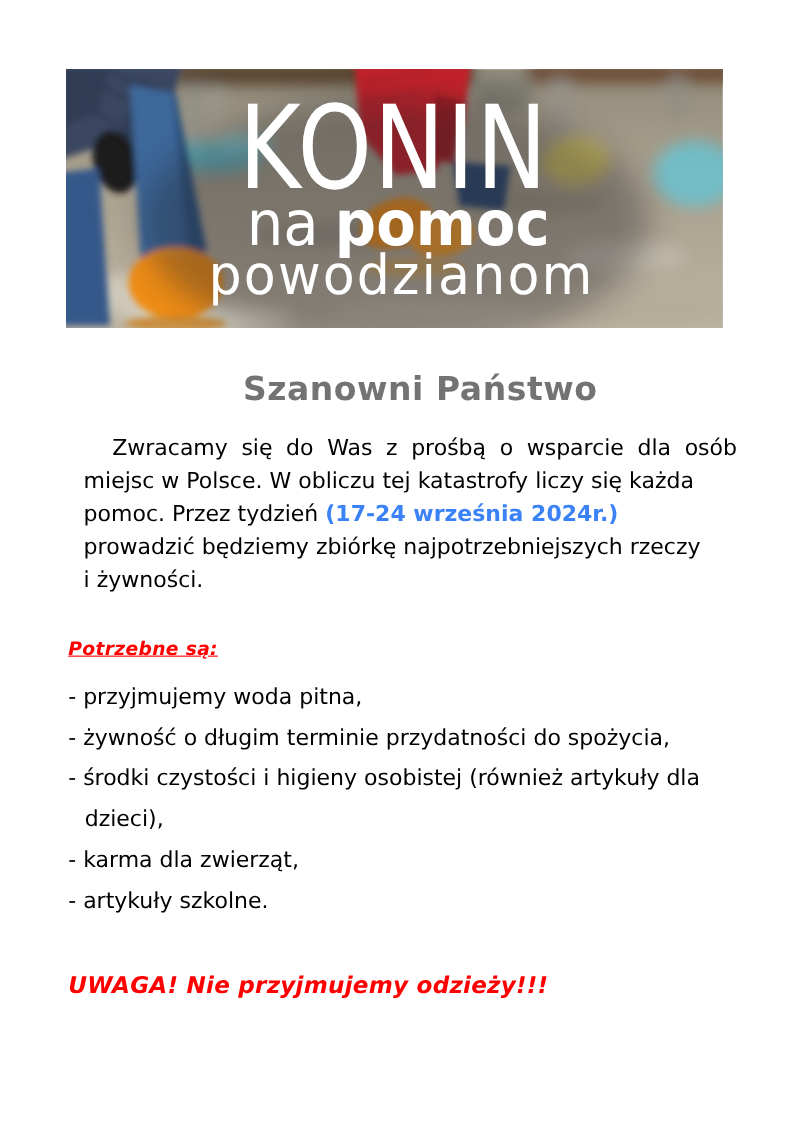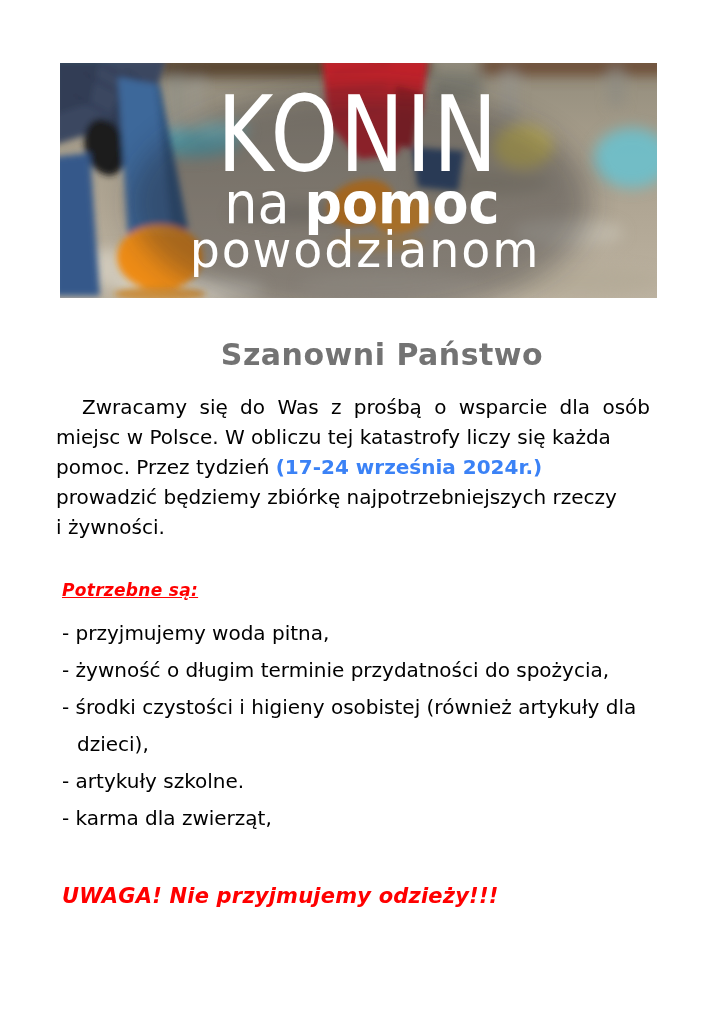--- a/index.html
+++ b/index.html
@@ -23,21 +23,21 @@
   .heading{
     position:absolute;left:0;top:337px;width:724px;
     text-align:center;
     font-size:30px;font-weight:bold;color:#737373;
     letter-spacing:0.5px;
     margin-left:20px;
   }
 
   
   .intro{
-    position:absolute;left:56px;top:392px;width:620px;
+    position:absolute;left:76px;top:392px;width:620px;
     font-size:20px;line-height:30px;color:#000000;
   }
   .intro .ln{white-space:nowrap;}
   .intro .ln.first{text-indent:26px;word-spacing:6px;}
   .date-red{color:#3b82f6;font-weight:bold;}
 
   
   .needs-heading{
     position:absolute;left:62px;top:580px;
     font-size:17px;font-weight:bold;font-style:italic;
@@ -152,19 +152,19 @@
     <div class="ln">prowadzić będziemy zbiórkę najpotrzebniejszych rzeczy</div>
     <div class="ln">i żywności.</div>
   </div>
 
   <div class="needs-heading">Potrzebne są:</div>
 
   <div class="list">
     <div class="li"><span>-</span> <span>przyjmujemy woda pitna,</span></div>
     <div class="li"><span>-</span> <span>żywność o długim terminie przydatności do spożycia,</span></div>
     <div class="li"><span>-</span> <span>środki czystości i higieny osobistej (również artykuły dla dzieci),</span></div>
+    <div class="li"><span>-</span> <span>karma dla zwierząt,</span></div>
     <div class="li"><span>-</span> <span>artykuły szkolne.</span></div>
-    <div class="li"><span>-</span> <span>karma dla zwierząt,</span></div>
   </div>
 
   <div class="warning">UWAGA! Nie przyjmujemy odzieży!!!</div>
 
 </div>
 
 </body></html>

